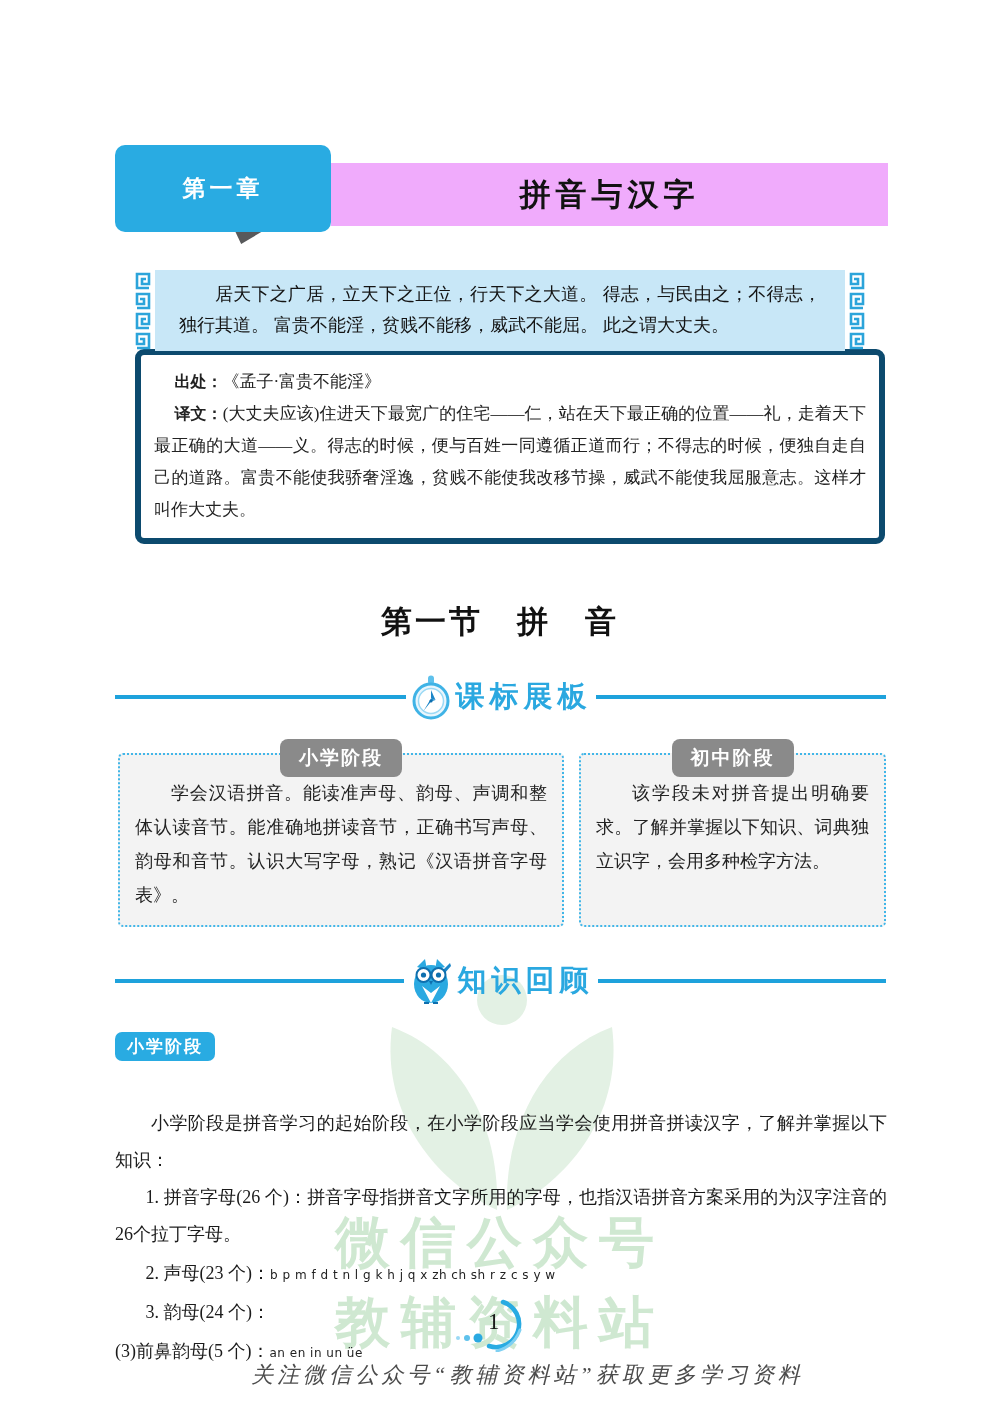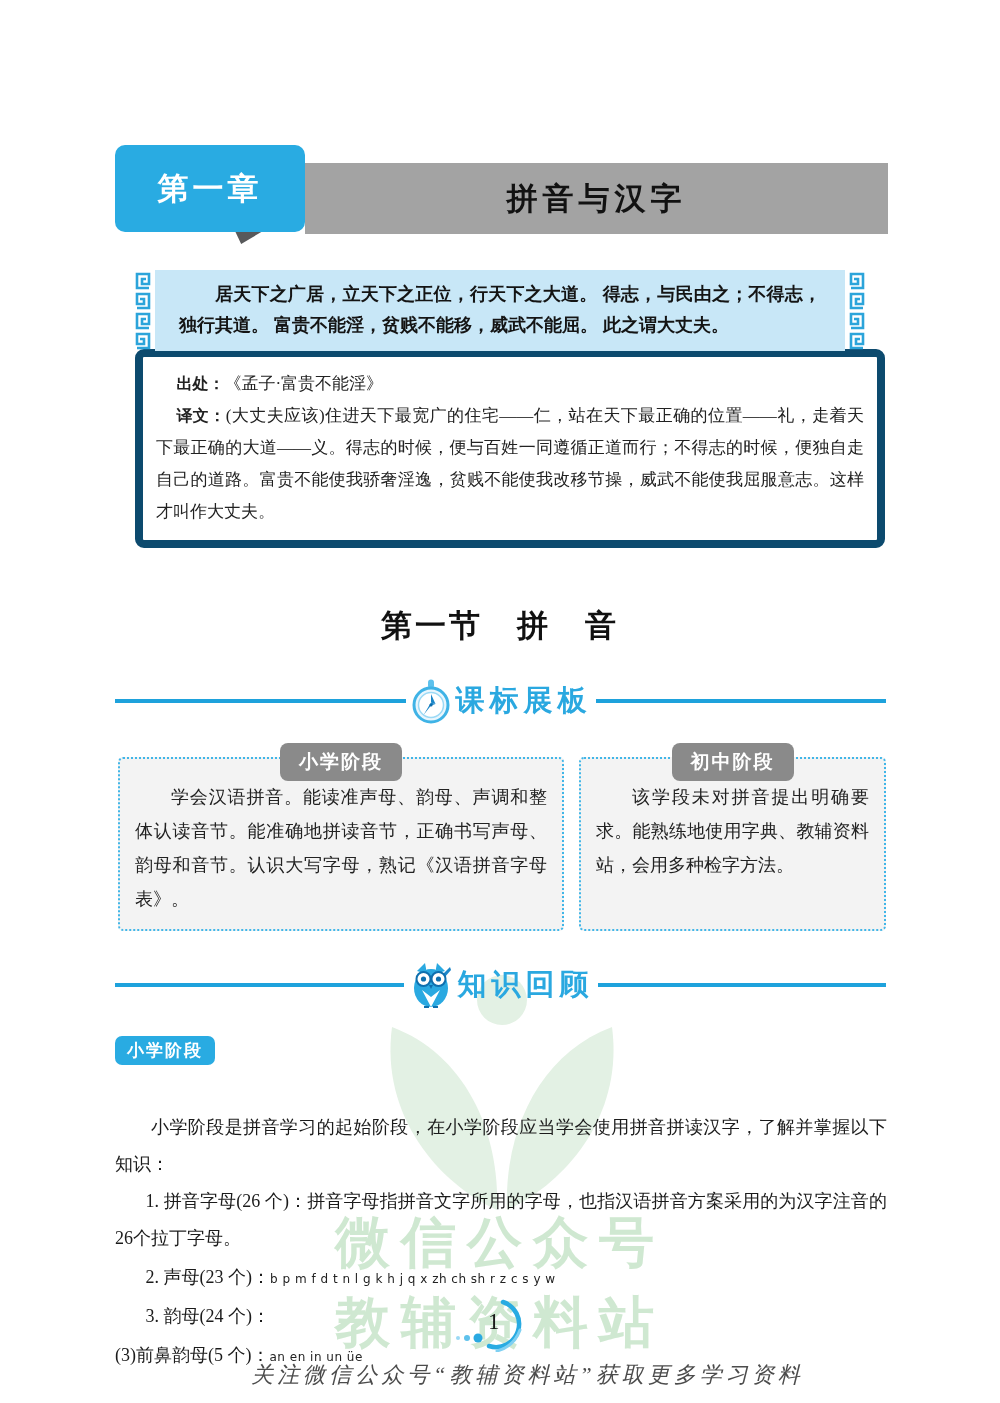--- a/index.html
+++ b/index.html
@@ -2,38 +2,38 @@
 <html><head>
 <meta charset="utf-8">
 <style>
   html,body { margin:0; padding:0; background:#ffffff; }
   .page { position:relative; width:1000px; height:1403px; background:#fff; overflow:hidden;
           font-family:"Liberation Sans", sans-serif; color:#1c1c1c; margin:0 auto; }
   .layer { position:relative; z-index:1; }
 
   
   .chapter { display:flex; align-items:flex-start; margin:145px 112px 0 115px; position:relative; height:88px; }
-  .chapter-tab { width:190px; height:87px; background:#29abe2; border-radius:10px;
-                 color:#fff; font-size:31px; font-weight:bold; letter-spacing:4px;
+  .chapter-tab { width:216px; height:87px; background:#29abe2; border-radius:10px;
+                 color:#fff; font-size:23px; font-weight:bold; letter-spacing:4px;
                  display:flex; align-items:center; justify-content:center; position:relative; z-index:2;text-align:center; }
   .chapter-fold { position:absolute; left:120px; top:86px; width:28px; height:13px;
                   background:#58595b; clip-path:polygon(0 0,100% 0,22% 100%); z-index:1; }
-  .chapter-band { flex:1; height:71px; margin-top:18px; background:#a3a3a3;
+  .chapter-band { flex:1; height:63px; margin-top:18px; background:#f0abfc;
                   display:flex; align-items:center; justify-content:center;
                   font-size:31px; font-weight:bold; color:#121212; letter-spacing:5px; }
 
   
   .quote-row { display:flex; align-items:center; margin:37px 131px 0 131px; }
   .spiral-strip { width:24px; display:flex; flex-direction:column; gap:2px; align-items:center; flex:none; }
-  .quote-band { flex:1; background:#c8e7f7; padding:9px 24px 10px; font-weight:bold;
+  .quote-band { flex:1; background:#c8e7f7; padding:9px 24px 10px; font-weight:normal;
                 font-size:18px; line-height:31px; color:#141414; text-align:justify; }
   .quote-band p { margin:0; text-indent:2em; }
 
   
-  .source-box { margin:-2px 115px 16px 135px; border:8px solid #0c4a6e; border-radius:9px;
+  .source-box { margin:-2px 115px 16px 135px; border:6px solid #0c4a6e; border-radius:9px;
                 padding:11px 13px 12px; font-family:"Liberation Serif", serif;
                 font-size:17px; line-height:32px; color:#222; background:#fff; }
   .source-box p { margin:0; text-indent:1.2em; text-align:justify; }
   .source-box b { font-family:"Liberation Sans", sans-serif; font-size:16px; }
 
   
   .section-title { margin-top:57px; text-align:center; font-size:31px; font-weight:bold;
                    color:#111; letter-spacing:3px; }
 
   
@@ -165,21 +165,21 @@
     </div>
 
     
     <div class="stage-row">
       <div class="stage-box primary">
         <div class="stage-tab">小学阶段</div>
         <p>学会汉语拼音。能读准声母、韵母、声调和整体认读音节。能准确地拼读音节，正确书写声母、韵母和音节。认识大写字母，熟记《汉语拼音字母表》。</p>
       </div>
       <div class="stage-box secondary">
         <div class="stage-tab">初中阶段</div>
-        <p>该学段未对拼音提出明确要求。能熟练地使用字典、教辅资料站，会用多种检字方法。</p>
+        <p>该学段未对拼音提出明确要求。了解并掌握以下知识、词典独立识字，会用多种检字方法。</p>
       </div>
     </div>
 
     
     <div class="banner">
       <div class="hline"></div>
       <svg width="46" height="48" viewBox="0 0 46 48">
         <path d="M9 10 L17 2 L19 13 Z" fill="#2aa9e1"></path>
         <path d="M37 10 L29 2 L27 13 Z" fill="#2aa9e1"></path>
         <ellipse cx="23" cy="27" rx="17" ry="19" fill="#2aa9e1"></ellipse>

